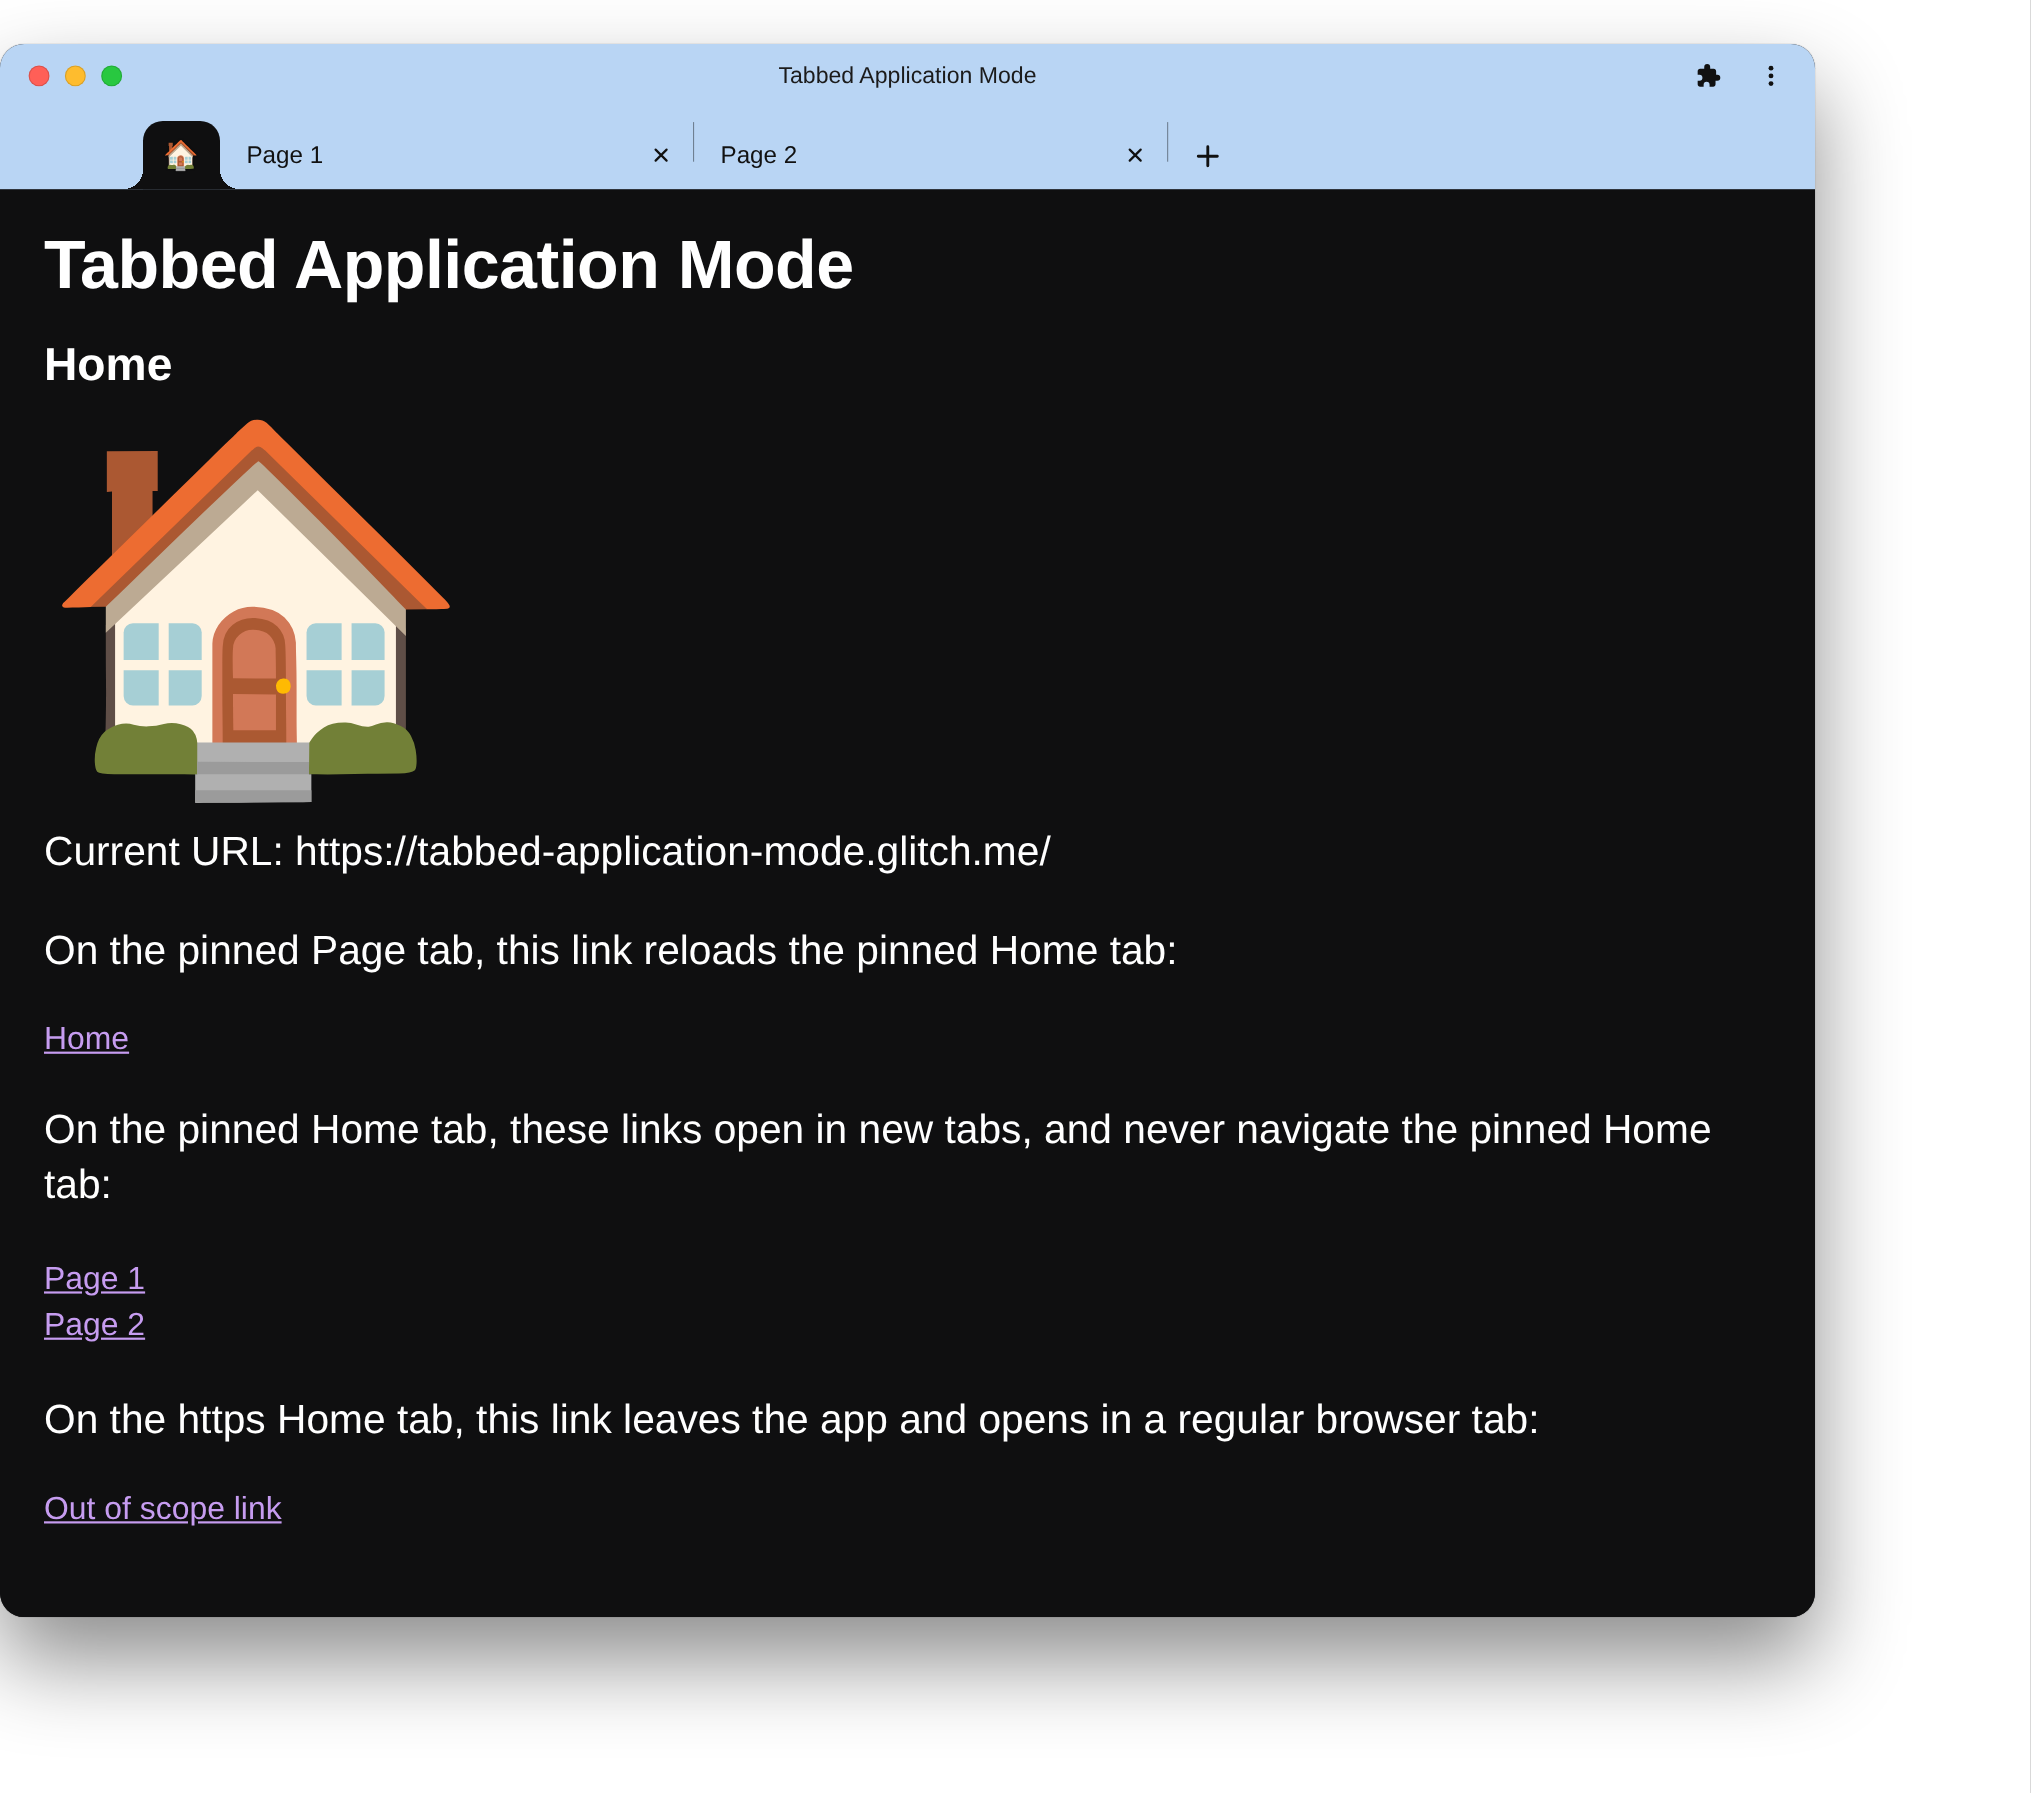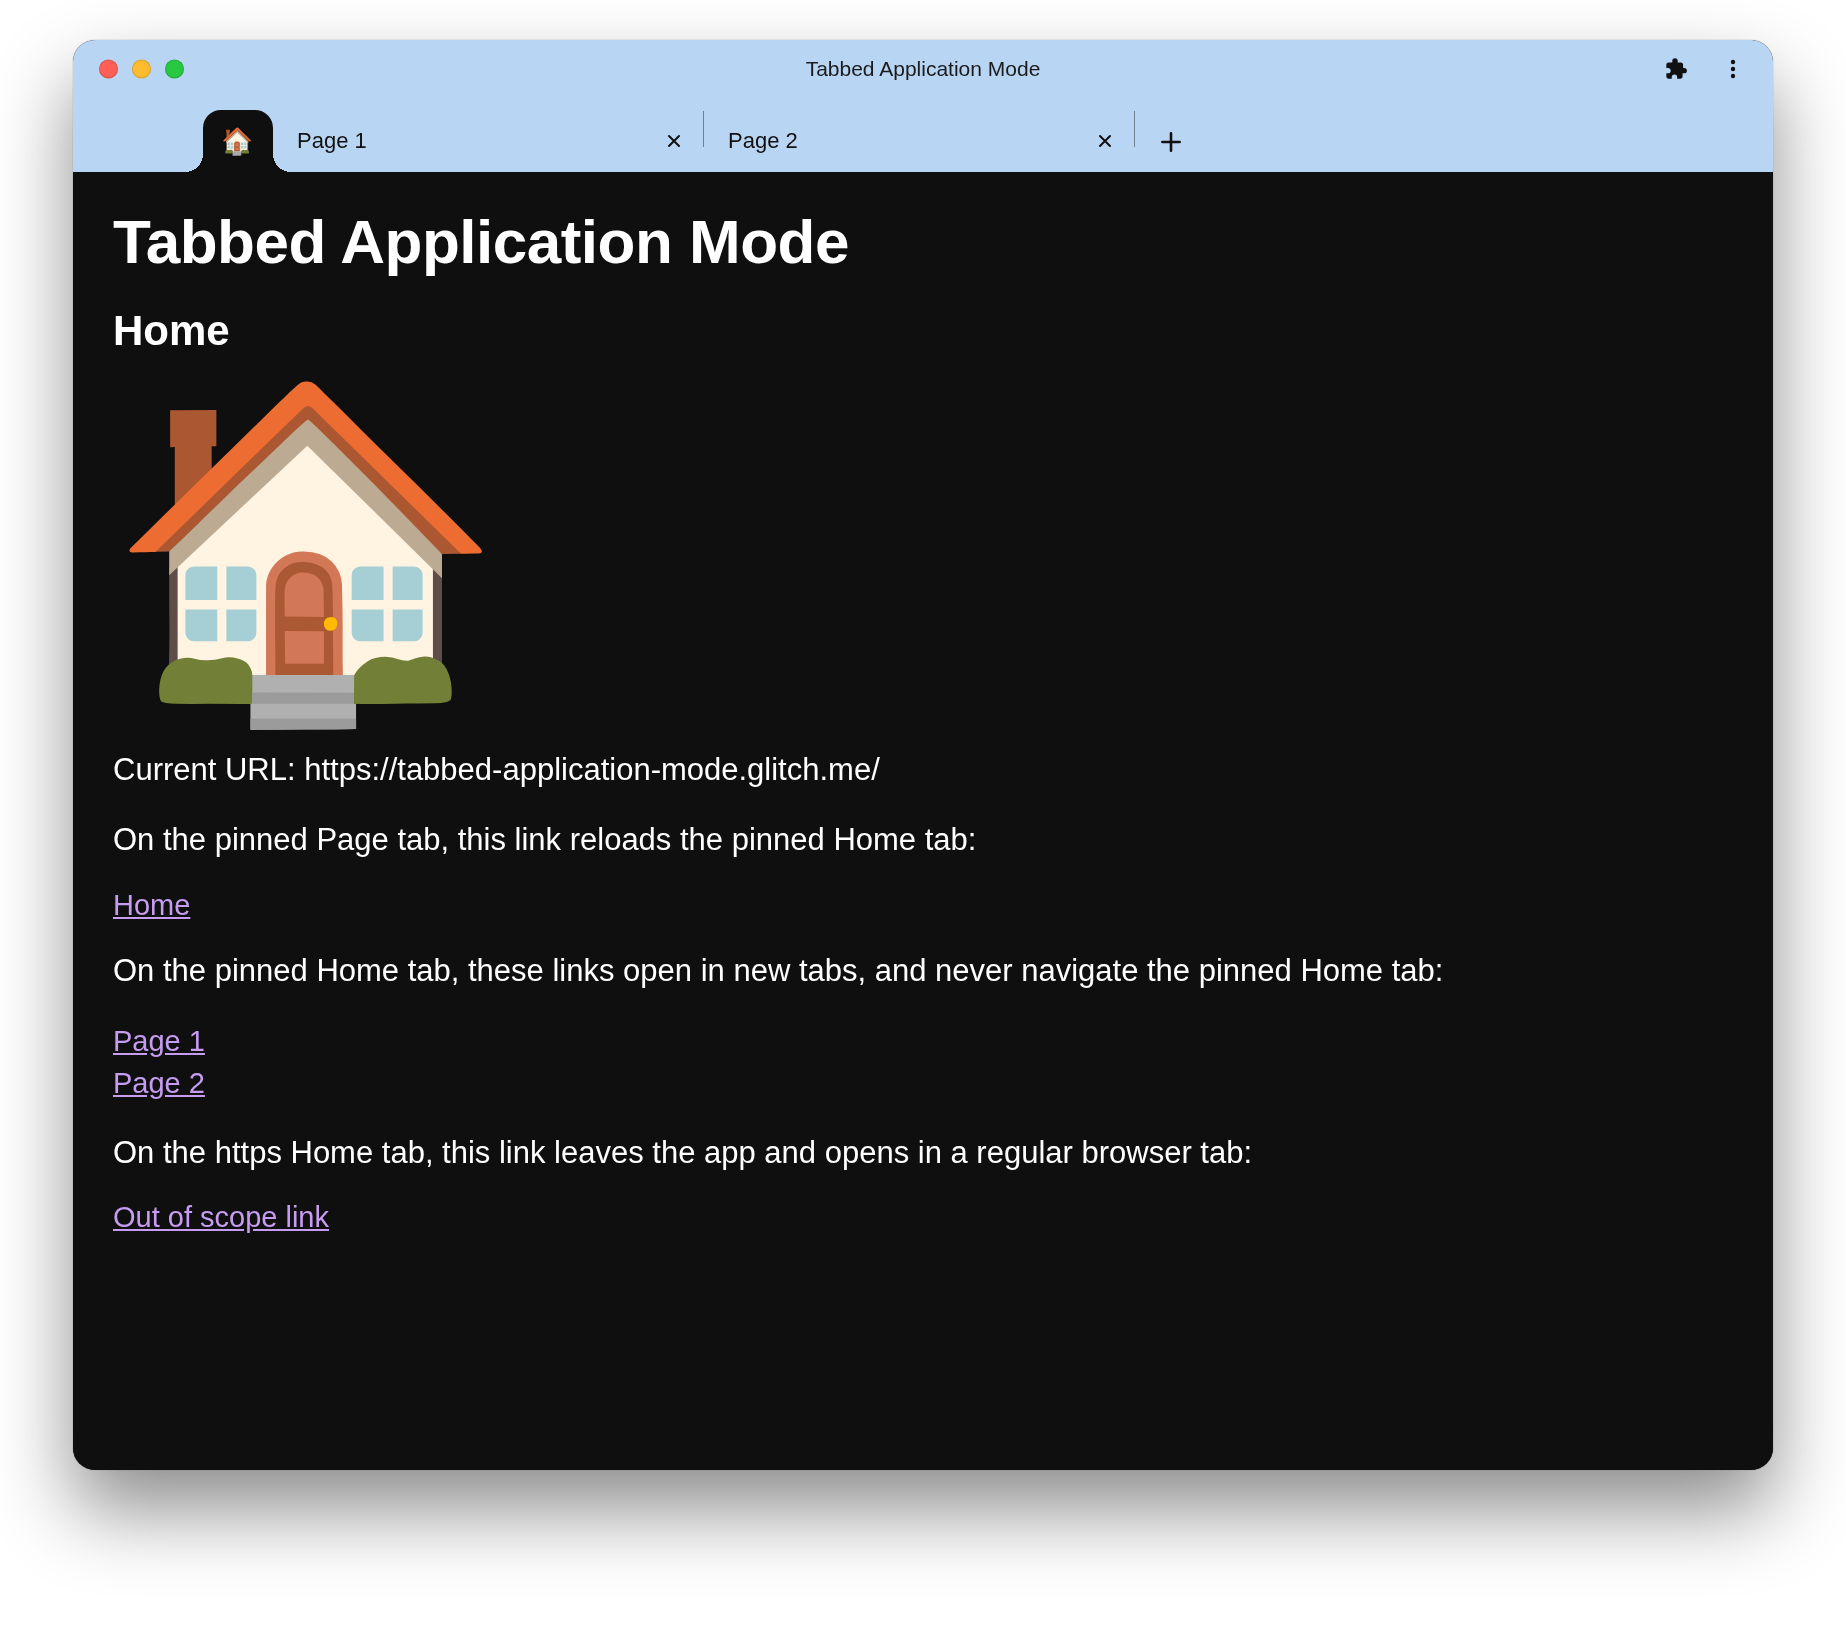--- a/index.html
+++ b/index.html
@@ -3,21 +3,21 @@
 <meta charset="utf-8">
 <style>
   * { box-sizing: border-box; margin: 0; padding: 0; }
   html, body {
     width: 100%;
     height: 100%;
     background: #fff;
     font-family: -apple-system, BlinkMacSystemFont, "Segoe UI", Helvetica, Arial, sans-serif;
   }
   .stage {
-    width: 1846px;
+    width: 1650px;
     height: 1630px;
     position: relative;
     background: #fff;
     display: flex;
     align-items: flex-start;
     justify-content: center;
     padding-top: 40px;
   }
   .window {
     width: 1700px;
@@ -176,23 +176,23 @@
     font-weight: 800;
     margin-bottom: 34px;
   }
   .house-big {
     font-size: 320px;
     line-height: 1;
     margin: 10px 0 40px -6px;
     display:block;
   }
   .content p {
-    font-size: 31px;
+    font-size: 37px;
     line-height: 1.35;
-    margin: 28px 0;
+    margin: 40px 0;
     font-weight: 400;
   }
   .link {
     color: #c69cf0;
     text-decoration: underline;
     font-size: 29px;
     display: inline-block;
     cursor: pointer;
   }
   .link-block { margin: 10px 0 28px 0; }

